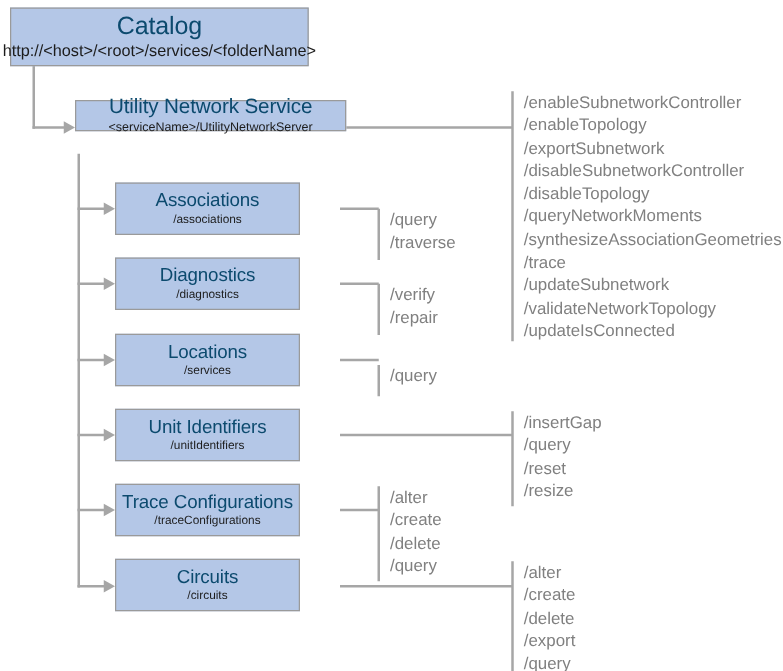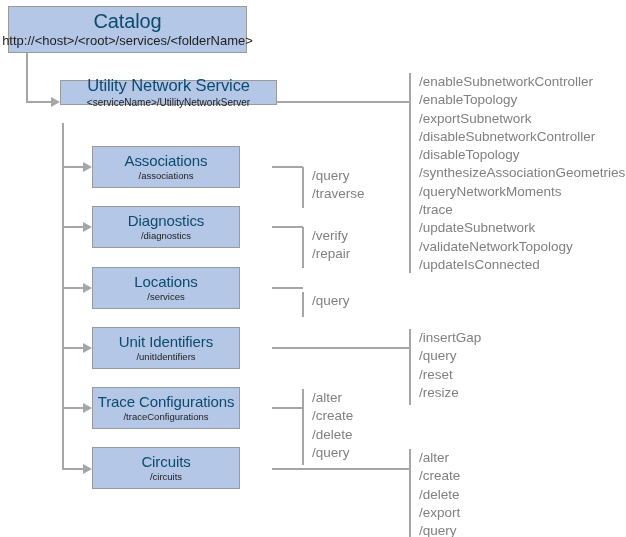--- a/index.html
+++ b/index.html
@@ -196,22 +196,22 @@
   </div>
 
   <div class="ops" id="ops-uns">
     <div class="ops-bar"></div>
     <ul class="ops-list">
         <li>/enableSubnetworkController</li>
         <li>/enableTopology</li>
         <li>/exportSubnetwork</li>
         <li>/disableSubnetworkController</li>
         <li>/disableTopology</li>
+        <li>/queryNetworkMoments</li>
         <li>/synthesizeAssociationGeometries</li>
-        <li>/queryNetworkMoments</li>
         <li>/trace</li>
         <li>/updateSubnetwork</li>
         <li>/validateNetworkTopology</li>
         <li>/updateIsConnected</li>
       </ul>
   </div>
 
   <div class="ops" id="ops-associations">
     <div class="ops-bar"></div>
     <ul class="ops-list">

